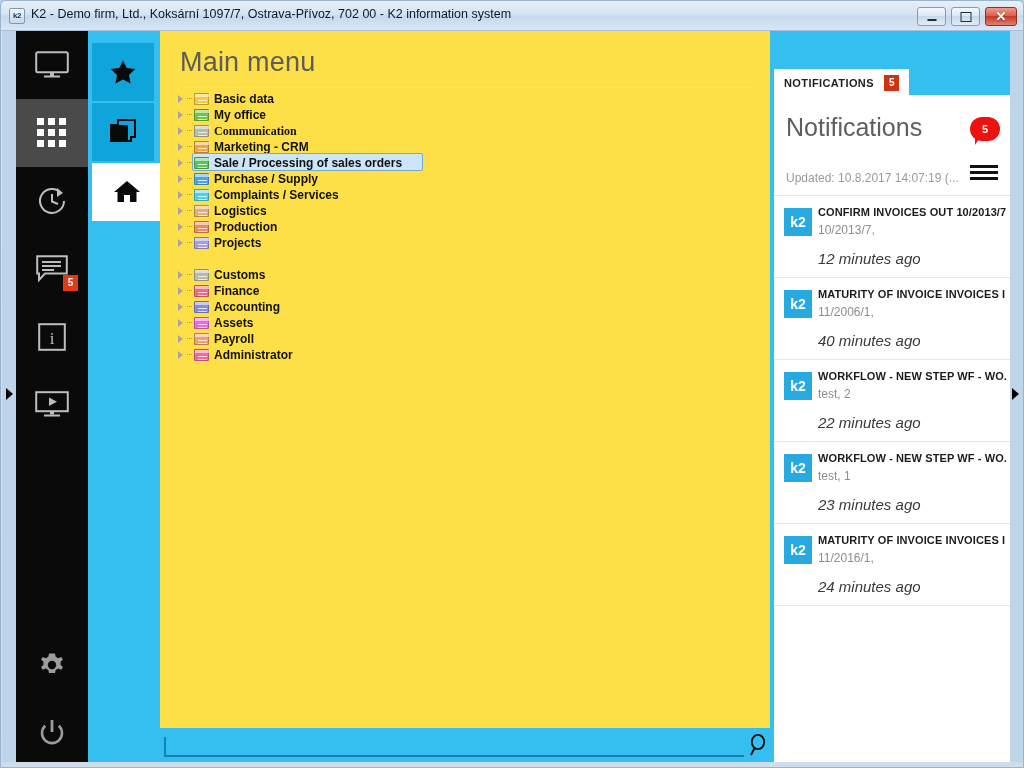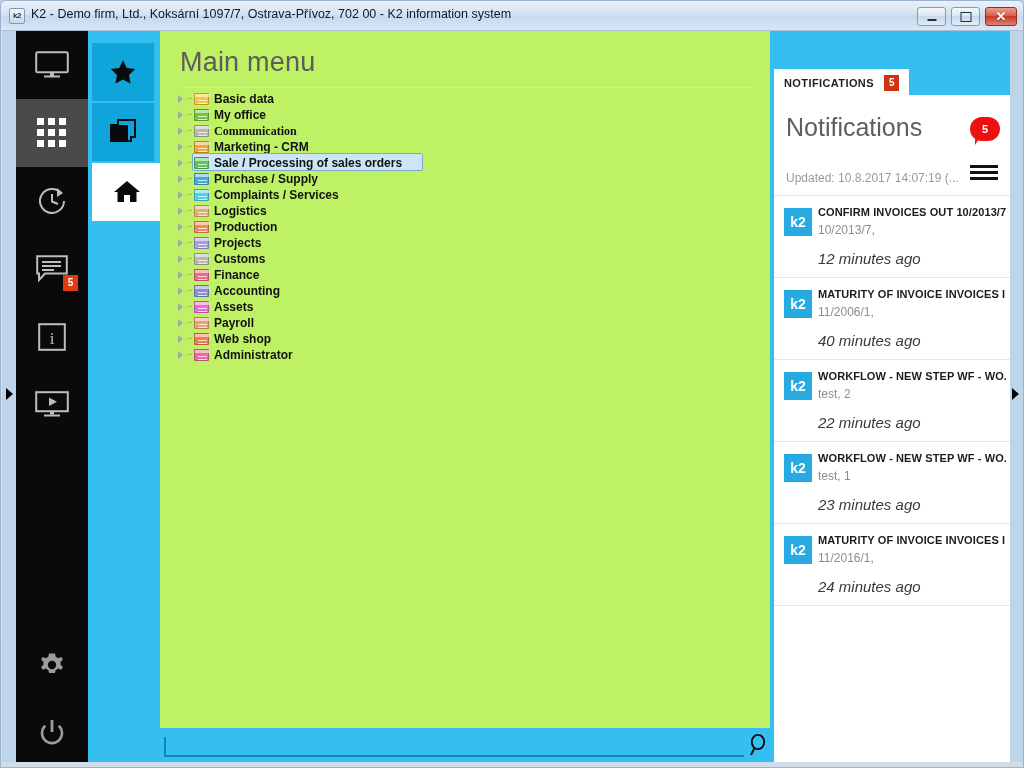--- a/index.html
+++ b/index.html
@@ -181,21 +181,21 @@
     position: absolute;
     left: 50%; top: 50%;
     transform: translate(-50%, -50%);
   }
 
   
   #main {
     position: absolute;
     left: 158px; top: 0;
     width: 610px; height: 697px;
-    background: #bef264;
+    background: #fde047;
   }
   #main-title {
     position: absolute;
     left: 20px; top: 16px;
     font-size: 27px;
     color: #5c5c5c;
     font-weight: normal;
     letter-spacing: 0.2px;
   }
   #main-sep {
@@ -651,21 +651,21 @@
           <div class="tree-row" style="margin-top: 0px; height: 16px;">
             <div class="tri"></div>
             <div class="dots"></div>
             <div class="fold" style="background: rgb(169, 156, 224); border: 1px solid rgba(0, 0, 0, 0.22);">
               <span class="tab"></span>
               <span class="ln l1"></span>
               <span class="ln l2"></span>
             </div>
             <div class="tree-label">Projects</div>
           </div>
-          <div class="tree-row" style="margin-top: 0px; height: 16px;">
+          <div class="tree-row" style="margin-top: 16px; height: 16px;">
             <div class="tri"></div>
             <div class="dots"></div>
             <div class="fold" style="background: rgb(185, 185, 168); border: 1px solid rgba(0, 0, 0, 0.22);">
               <span class="tab"></span>
               <span class="ln l1"></span>
               <span class="ln l2"></span>
             </div>
             <div class="tree-label">Customs</div>
           </div>
           <div class="tree-row" style="margin-top: 0px; height: 16px;">
@@ -700,30 +700,20 @@
           </div>
           <div class="tree-row" style="margin-top: 0px; height: 16px;">
             <div class="tri"></div>
             <div class="dots"></div>
             <div class="fold" style="background: rgb(240, 160, 112); border: 1px solid rgba(0, 0, 0, 0.22);">
               <span class="tab"></span>
               <span class="ln l1"></span>
               <span class="ln l2"></span>
             </div>
             <div class="tree-label">Payroll</div>
-          </div>
-          <div class="tree-row" style="margin-top: 0px; height: 16px;">
-            <div class="tri"></div>
-            <div class="dots"></div>
-            <div class="fold" style="background: rgb(240, 122, 82); border: 1px solid rgba(0, 0, 0, 0.22);">
-              <span class="tab"></span>
-              <span class="ln l1"></span>
-              <span class="ln l2"></span>
-            </div>
-            <div class="tree-label">Web shop</div>
           </div>
           <div class="tree-row" style="margin-top: 0px; height: 16px;">
             <div class="tri"></div>
             <div class="dots"></div>
             <div class="fold" style="background: rgb(240, 106, 154); border: 1px solid rgba(0, 0, 0, 0.22);">
               <span class="tab"></span>
               <span class="ln l1"></span>
               <span class="ln l2"></span>
             </div>
             <div class="tree-label">Administrator</div>

